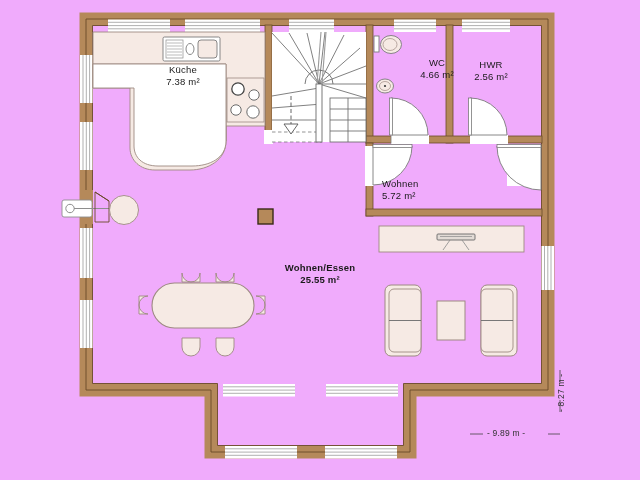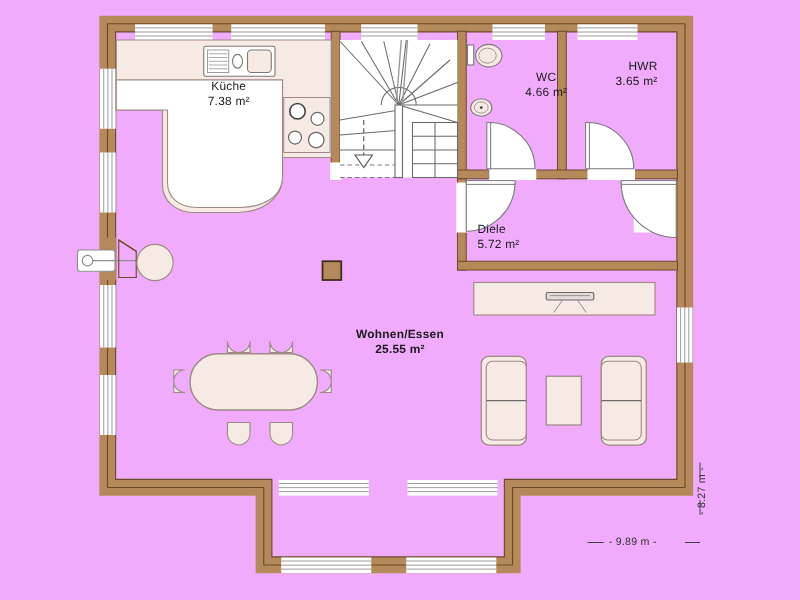--- a/index.html
+++ b/index.html
@@ -381,27 +381,27 @@
   <div class="room-label" style="left:140px; top:64px; width:86px;">
     <span class="rname">Küche</span>
     <span class="rarea">7.38 m²</span>
   </div>
 
   <div class="room-label" style="left:362px; top:57px; width:68px;padding-left:41px;">
     <span class="rname">WC</span>
     <span class="rarea">4.66 m²</span>
   </div>
 
-  <div class="room-label" style="left:456px; top:48px; width:70px;text-align:right;">
+  <div class="room-label" style="left:456px; top:59px; width:70px;">
     <span class="rname">HWR</span>
-    <span class="rarea">3.65 m²</span>
+    <span class="rarea">2.56 m²</span>
   </div>
 
   <div class="room-label" style="left:382px; top:178px; width:64px; text-align:left;">
-    <span class="rname">Diele</span>
+    <span class="rname">Wohnen</span>
     <span class="rarea">5.72 m²</span>
   </div>
 
   <div class="room-label" style="left:270px; top:262px; width:100px;font-weight:bold;">
     <span class="rname">Wohnen/Essen</span>
     <span class="rarea">25.55 m²</span>
   </div>
 
   <div class="dim-label" style="left:487px; top:428px;">- 9.89 m -</div>
 

